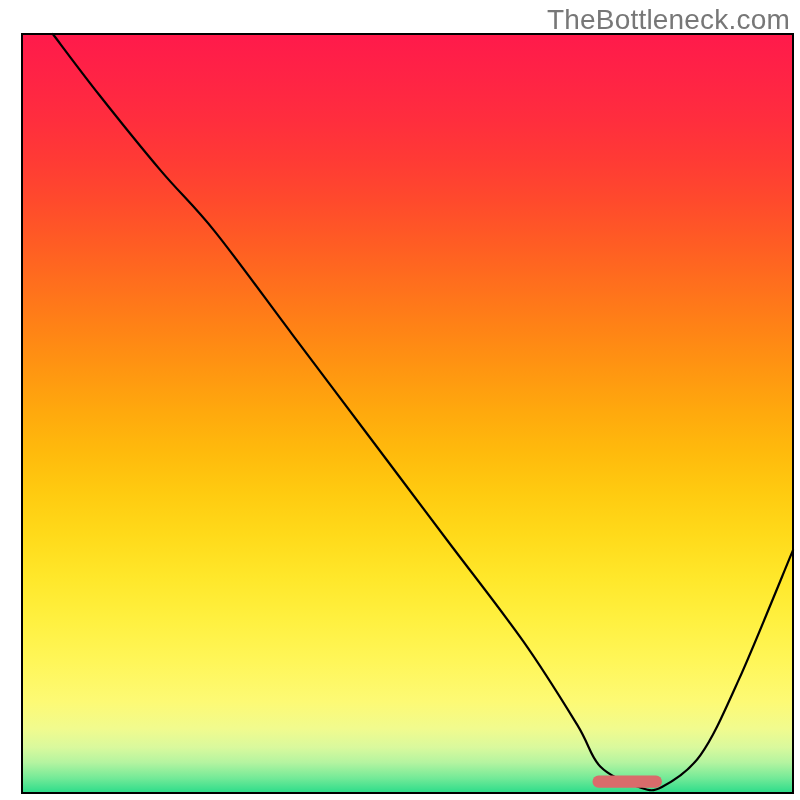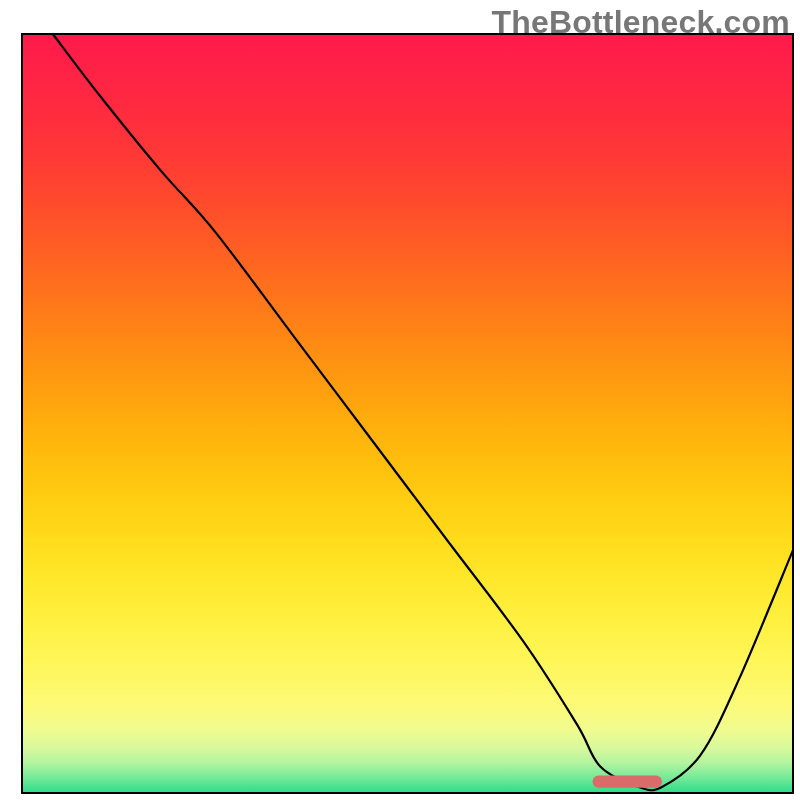--- a/index.html
+++ b/index.html
@@ -12,22 +12,22 @@
   }
   .chart-container {
     position: relative;
     width: 800px;
     height: 800px;
   }
   .watermark {
     position: absolute;
     top: 4px;
     right: 10px;
-    font-size: 32px;
-    font-weight: bold;
+    font-size: 28px;
+    font-weight: normal;
     color: #777777;
     letter-spacing: 0.2px;
     z-index: 10;
   }
   svg.chart {
     position: absolute;
     top: 0;
     left: 0;
   }
 </style>

